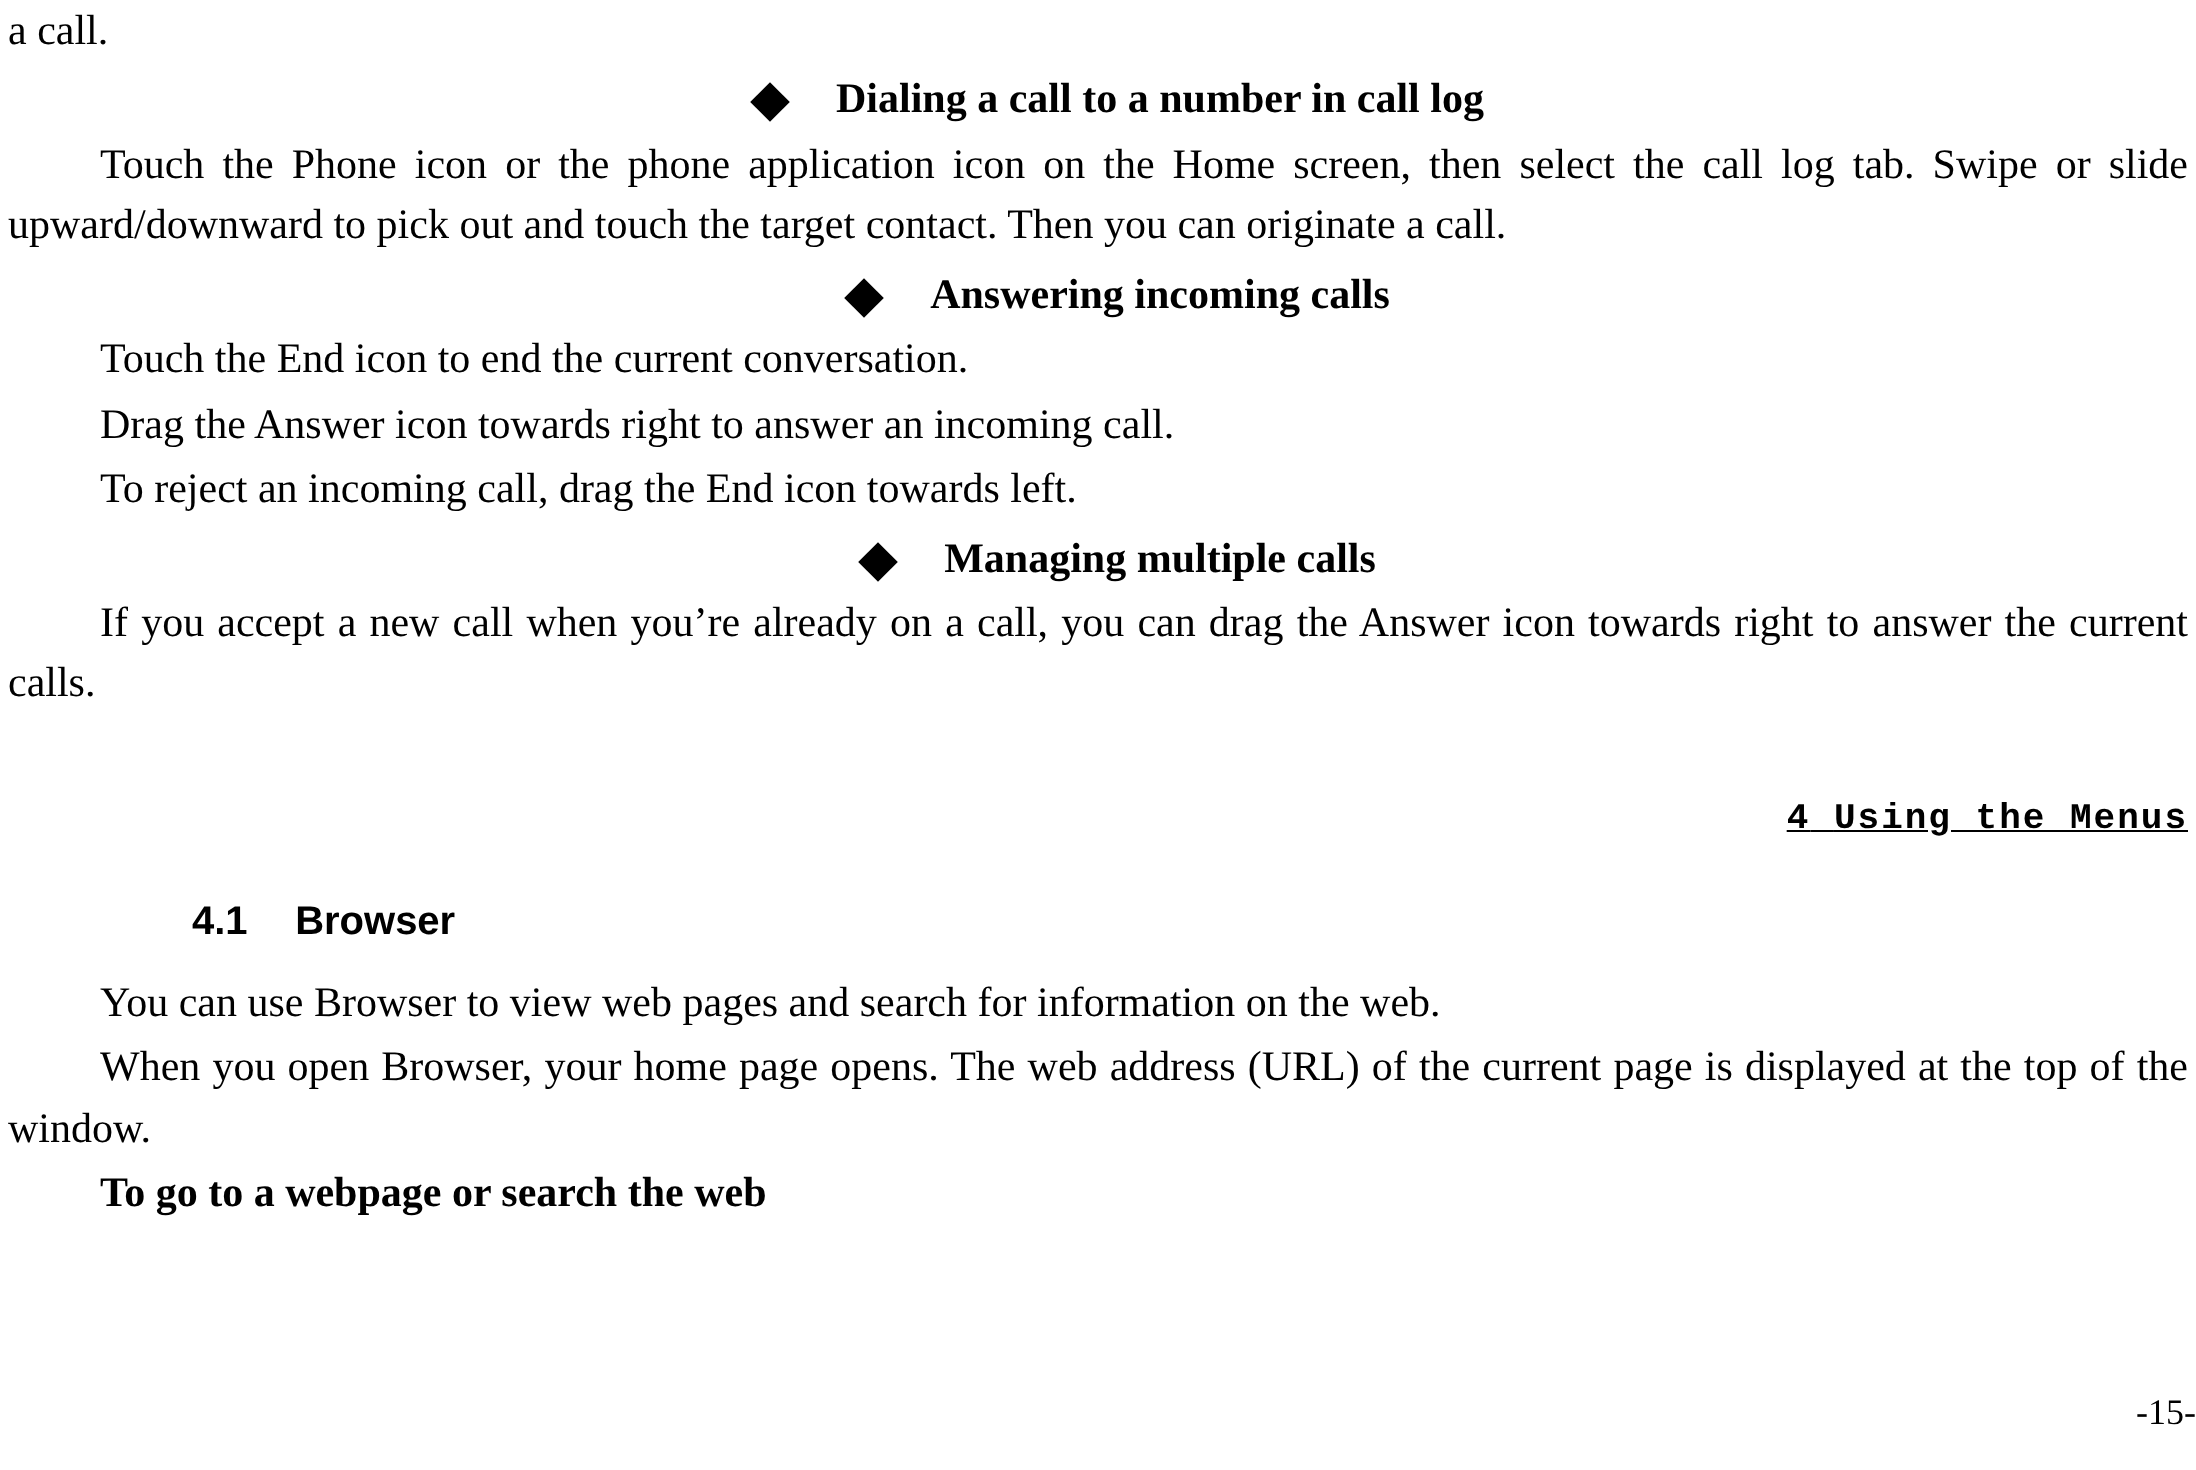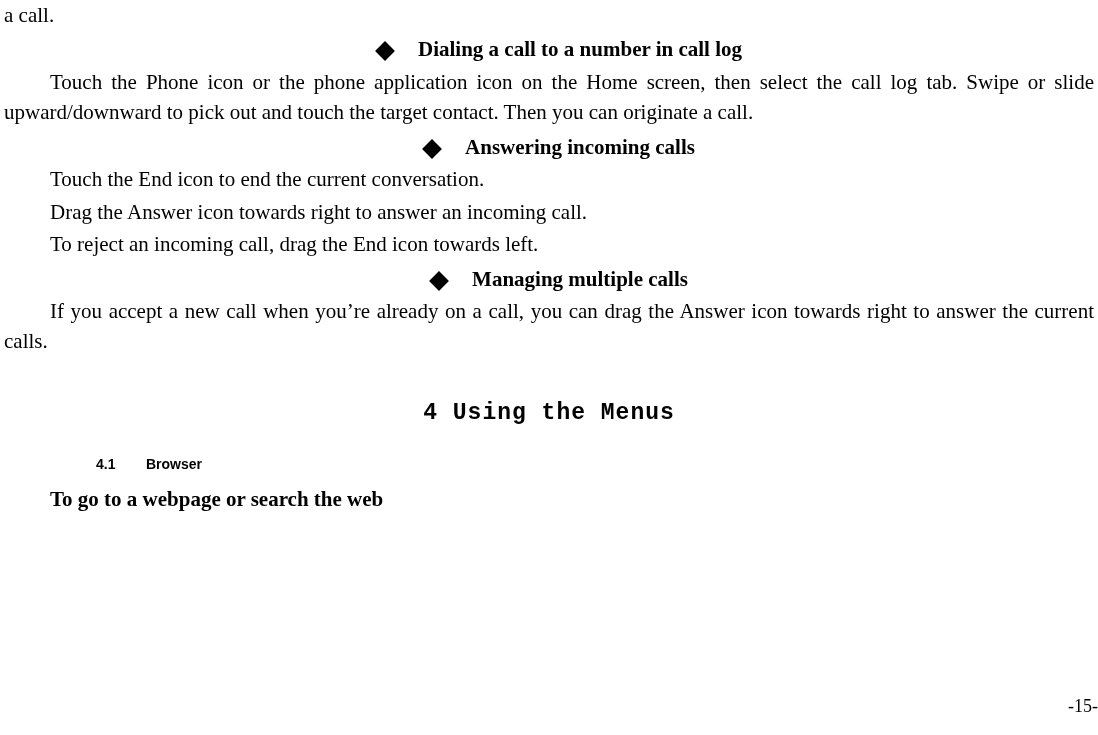--- a/index.html
+++ b/index.html
@@ -49,31 +49,32 @@
   }
   .body-text {
     margin: 2px 0;
     text-align: justify;
     text-justify: inter-word;
   }
   .indent {
     text-indent: 46px;
   }
   .section-heading {
-    text-align: center;
+    text-align: right;
     font-family: "Courier New", "SimHei", monospace;
     font-weight: bold;
-    font-size: 23px;
+    font-size: 18px;
     margin: 40px 0 24px 0;
     letter-spacing: 1px;
+    text-decoration: underline;
   }
   .subsection {
     font-family: Arial, Helvetica, sans-serif;
     font-weight: bold;
-    font-size: 14px;
+    font-size: 20px;
     margin: 10px 0 10px 92px;
   }
   .sub-num {
     display: inline-block;
     min-width: 46px;
   }
   .bold {
     font-weight: bold;
   }
   .page-number {
@@ -115,19 +116,23 @@
   <h2 class="section-heading">
     <span>4</span>
     <span>Using the Menus</span>
   </h2>
 
   <div class="subsection">
     <span class="sub-num">4.1</span>
     <span>Browser</span>
   </div>
 
+  <div id="browser-container">
+      <p class="body-text indent">You can use Browser to view web pages and search for information on the web.</p>
+      <p class="body-text indent">When you open Browser, your home page opens. The web address (URL) of the current page is displayed at the top of the window.</p>
+    </div>
 
   <p class="body-text indent bold">To go to a webpage or search the web</p>
 
 
   <div class="page-number">-15-</div>
 
 </div>
 
 </body></html>

